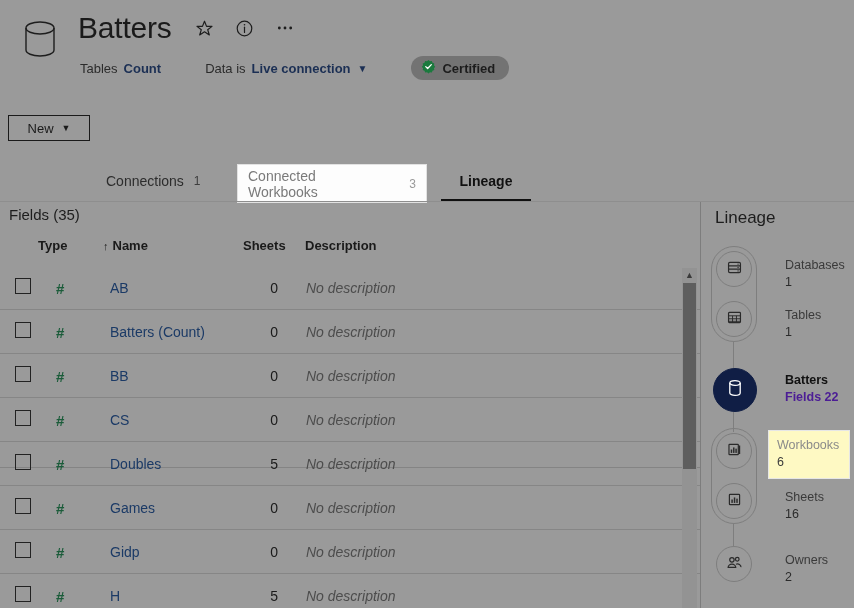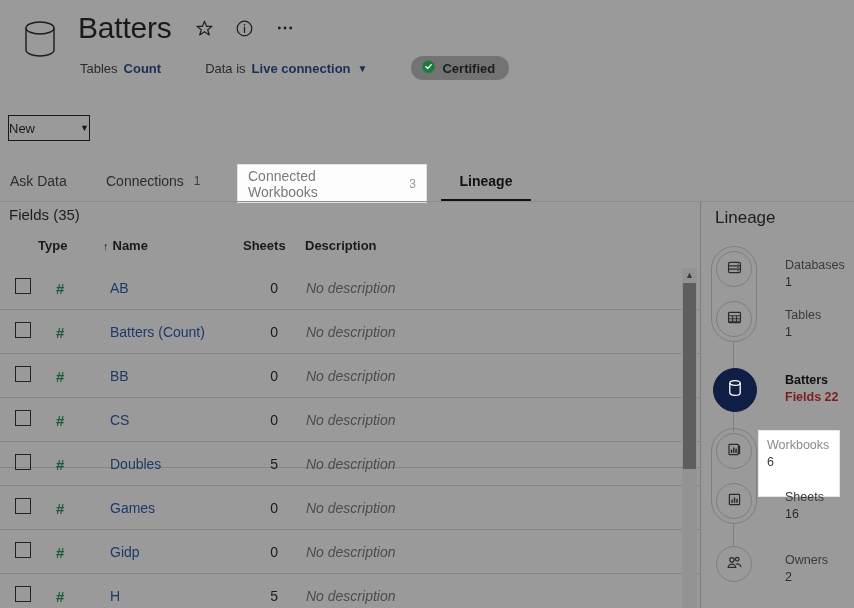--- a/index.html
+++ b/index.html
@@ -28,21 +28,21 @@
     background: #737373; display: flex; align-items: center;
     padding: 0 14px 0 10px; cursor: pointer;
   }
   .cert-label { font-size: 13px; font-weight: bold; color: #1c1c1c; margin-left: 6px; }
 
   
   .new-btn {
     position: absolute; left: 8px; top: 115px;
     width: 82px; height: 26px;
     border: 1px solid #1a1a1a; background: #9a9a9a;
-    display: flex; align-items: center; justify-content: space-between;
+    display: flex; align-items: center; justify-content: center;
     font-size: 13px; color: #1a1a1a; cursor: pointer;
   }
   .new-btn .caret2 { margin-left: 8px; font-size: 9px; }
 
   
   .tabs { position: absolute; left: 0; top: 160px; width: 854px; height: 42px; }
   .tab {
     position: absolute; bottom: 0; height: 42px;
     display: flex; align-items: center; padding: 0 10px;
     font-size: 14px; color: #2d2d2d; cursor: pointer;
@@ -119,23 +119,23 @@
     border-radius: 50%; border: 1px solid #7e7e7e;
     display: flex; align-items: center; justify-content: center;
     cursor: pointer; background: transparent;
   }
   .ln-node.focus { background: #101e45; border-color: #101e45; }
 
   .ln-text { position: absolute; left: 84px; cursor: pointer; }
   .ln-lbl { font-size: 12.5px; color: #3a3a3a; line-height: 17px; white-space: nowrap; }
   .ln-val { font-size: 12.5px; color: #2b2b2b; line-height: 17px; }
   .ln-text.bold .ln-lbl { font-weight: bold; color: #111; }
-  .ln-text.bold .ln-val { font-weight: bold; color: #7f1d1d; }
+  .ln-text.bold .ln-val { font-weight: bold; color: #4c1d95; }
   .ln-text.highlight {
-    background: #ffffff; left: 58px; padding: 6px 10px 25px 8px;
+    background: #fef9c3; left: 68px; padding: 6px 10px 7px 8px;
     box-shadow: 0 0 0 1px #e6e6e6;
   }
   .ln-text.highlight .ln-lbl { color: #8a8a8a; }
   .ln-text.highlight .ln-val { color: #3c3c3c; }
 </style>
 </head>
 <body>
 
 <div class="header">
 
@@ -191,23 +191,20 @@
     </span>
   </div>
 </div>
 
 <div class="new-btn">
   <span>New</span>
   <span class="caret2">▼</span>
 </div>
 
 <div class="tabs">
-  <div class="tab" style="left:0px;">
-    <span>Ask Data</span>
-  </div>
   <div class="tab" style="left:96px;">
     <span>Connections</span>
     <span class="cnt">1</span>
   </div>
   <div class="tab highlight" style="left:238px; width:188px;gap:24px;">
     <span>Connected Workbooks</span>
     <span class="cnt">3</span>
   </div>
   <div class="tab active" style="left:441px; width:90px; justify-content:center;">
     <span>Lineage</span>

